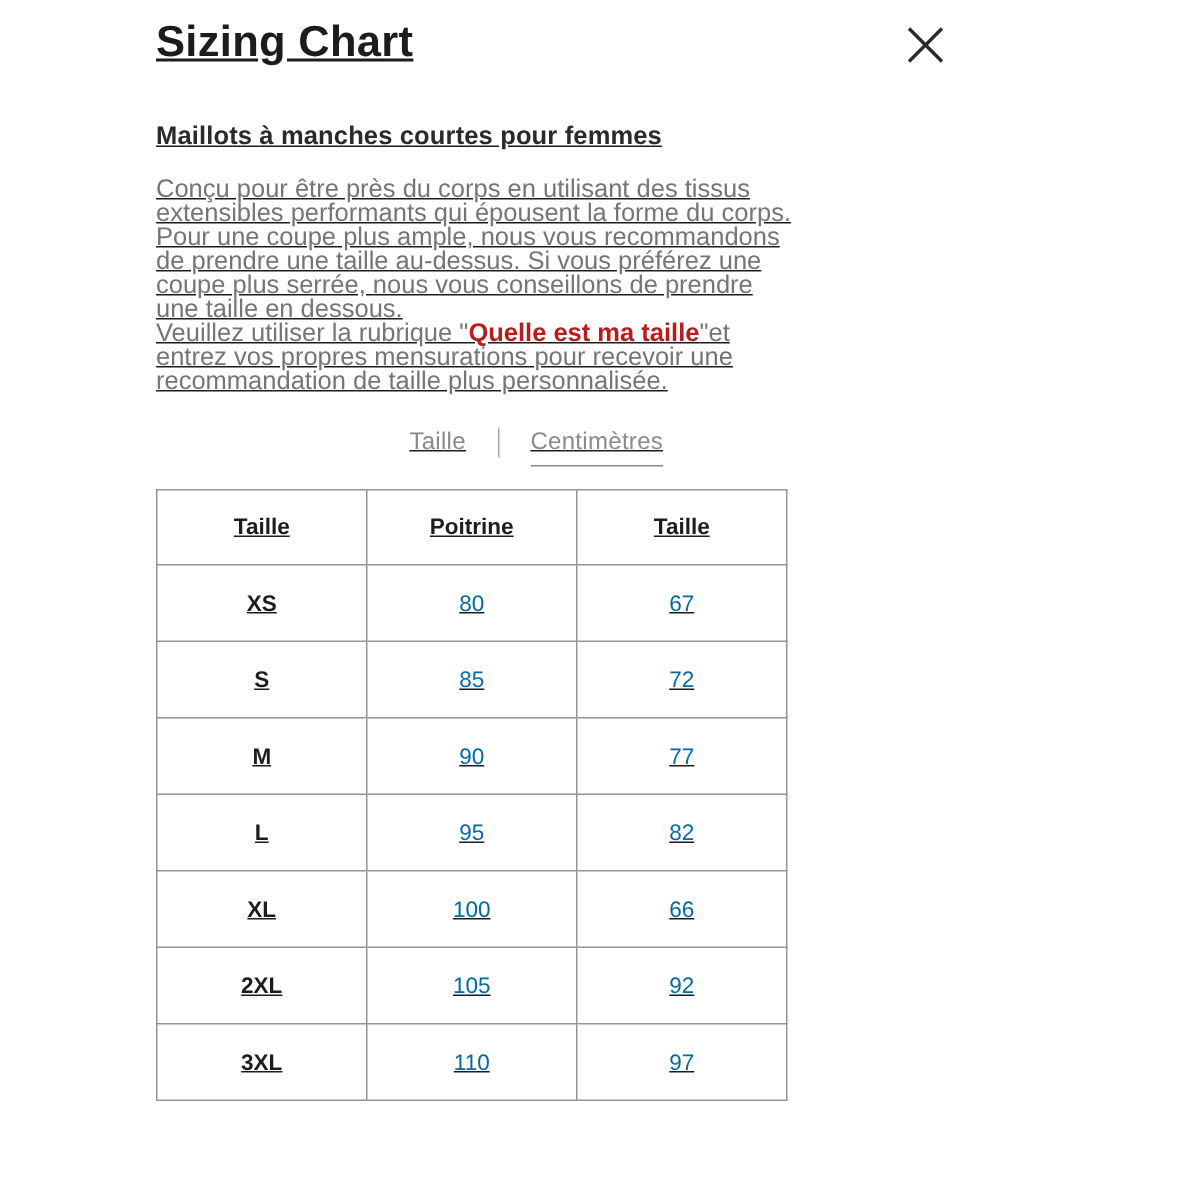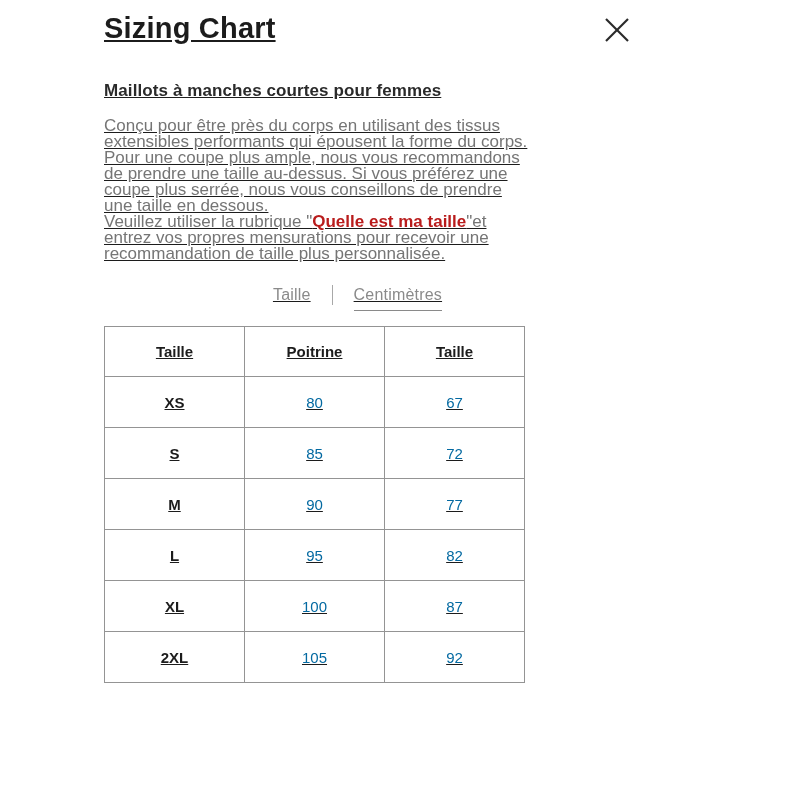--- a/index.html
+++ b/index.html
@@ -153,23 +153,28 @@
         <td>77</td>
       </tr>
       <tr>
         <td class="size-label">L</td>
         <td>95</td>
         <td>82</td>
       </tr>
       <tr>
         <td class="size-label">XL</td>
         <td>100</td>
-        <td>87</td>
+        <td>66</td>
       </tr>
       <tr>
         <td class="size-label">2XL</td>
         <td>105</td>
         <td>92</td>
+      </tr>
+      <tr>
+        <td class="size-label">3XL</td>
+        <td>110</td>
+        <td>97</td>
       </tr>
     </tbody>
   </table>
 
 </div>
 
 </body></html>

